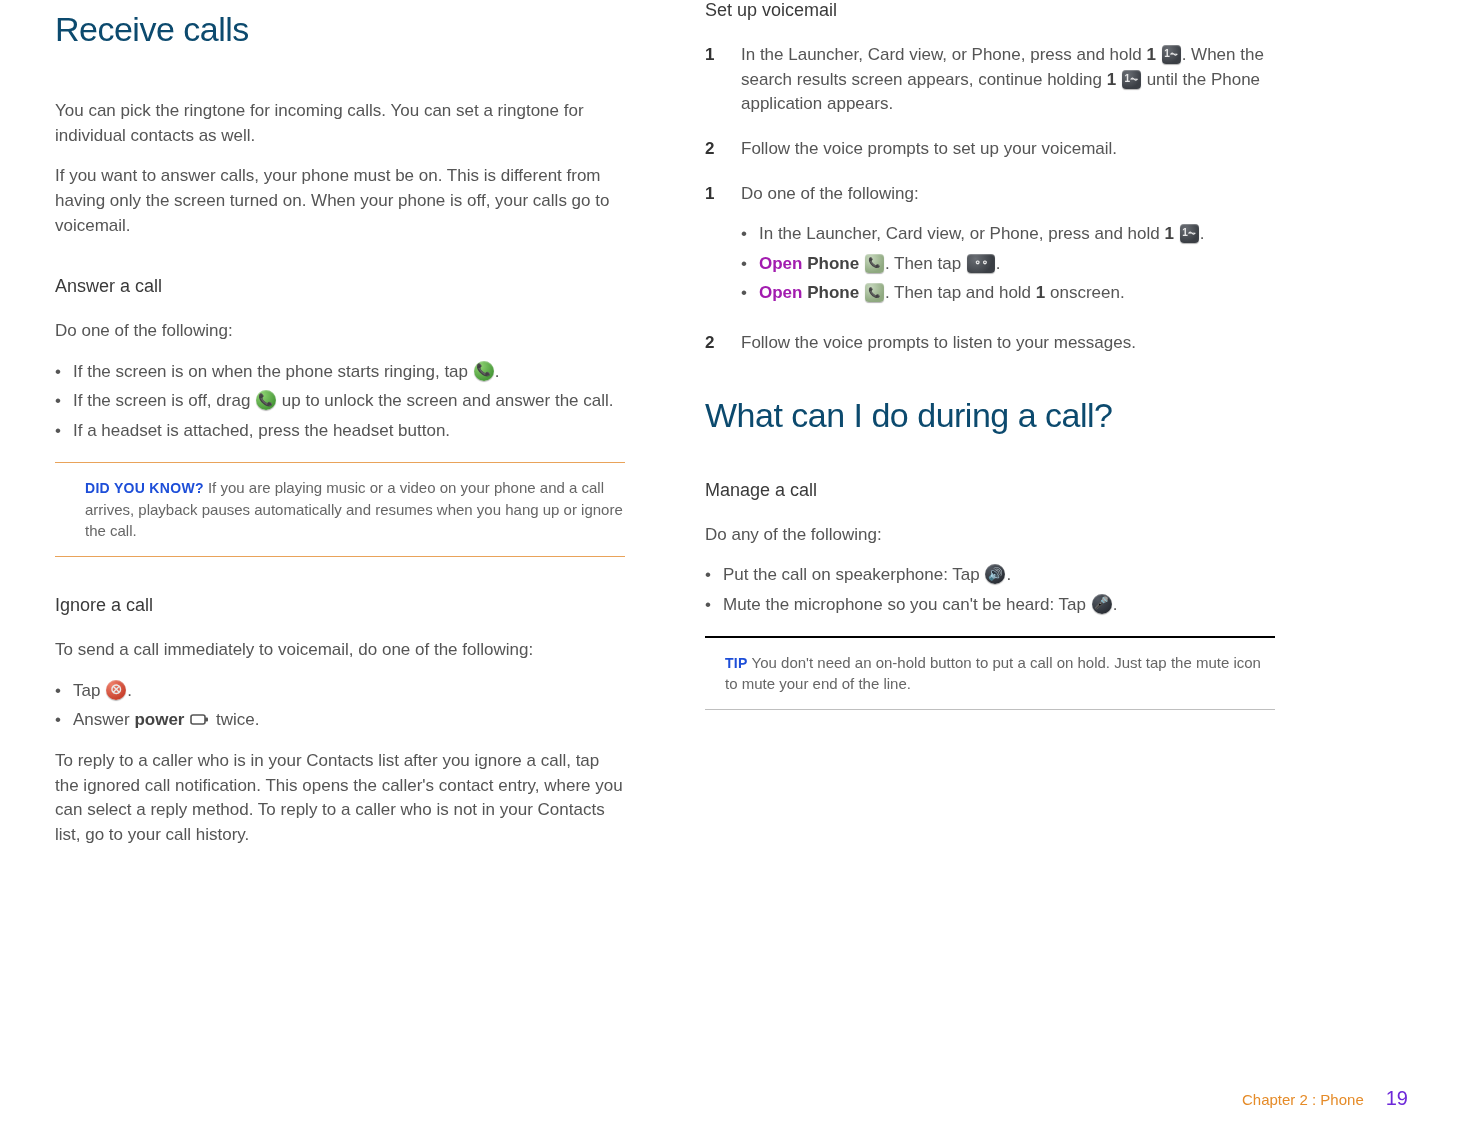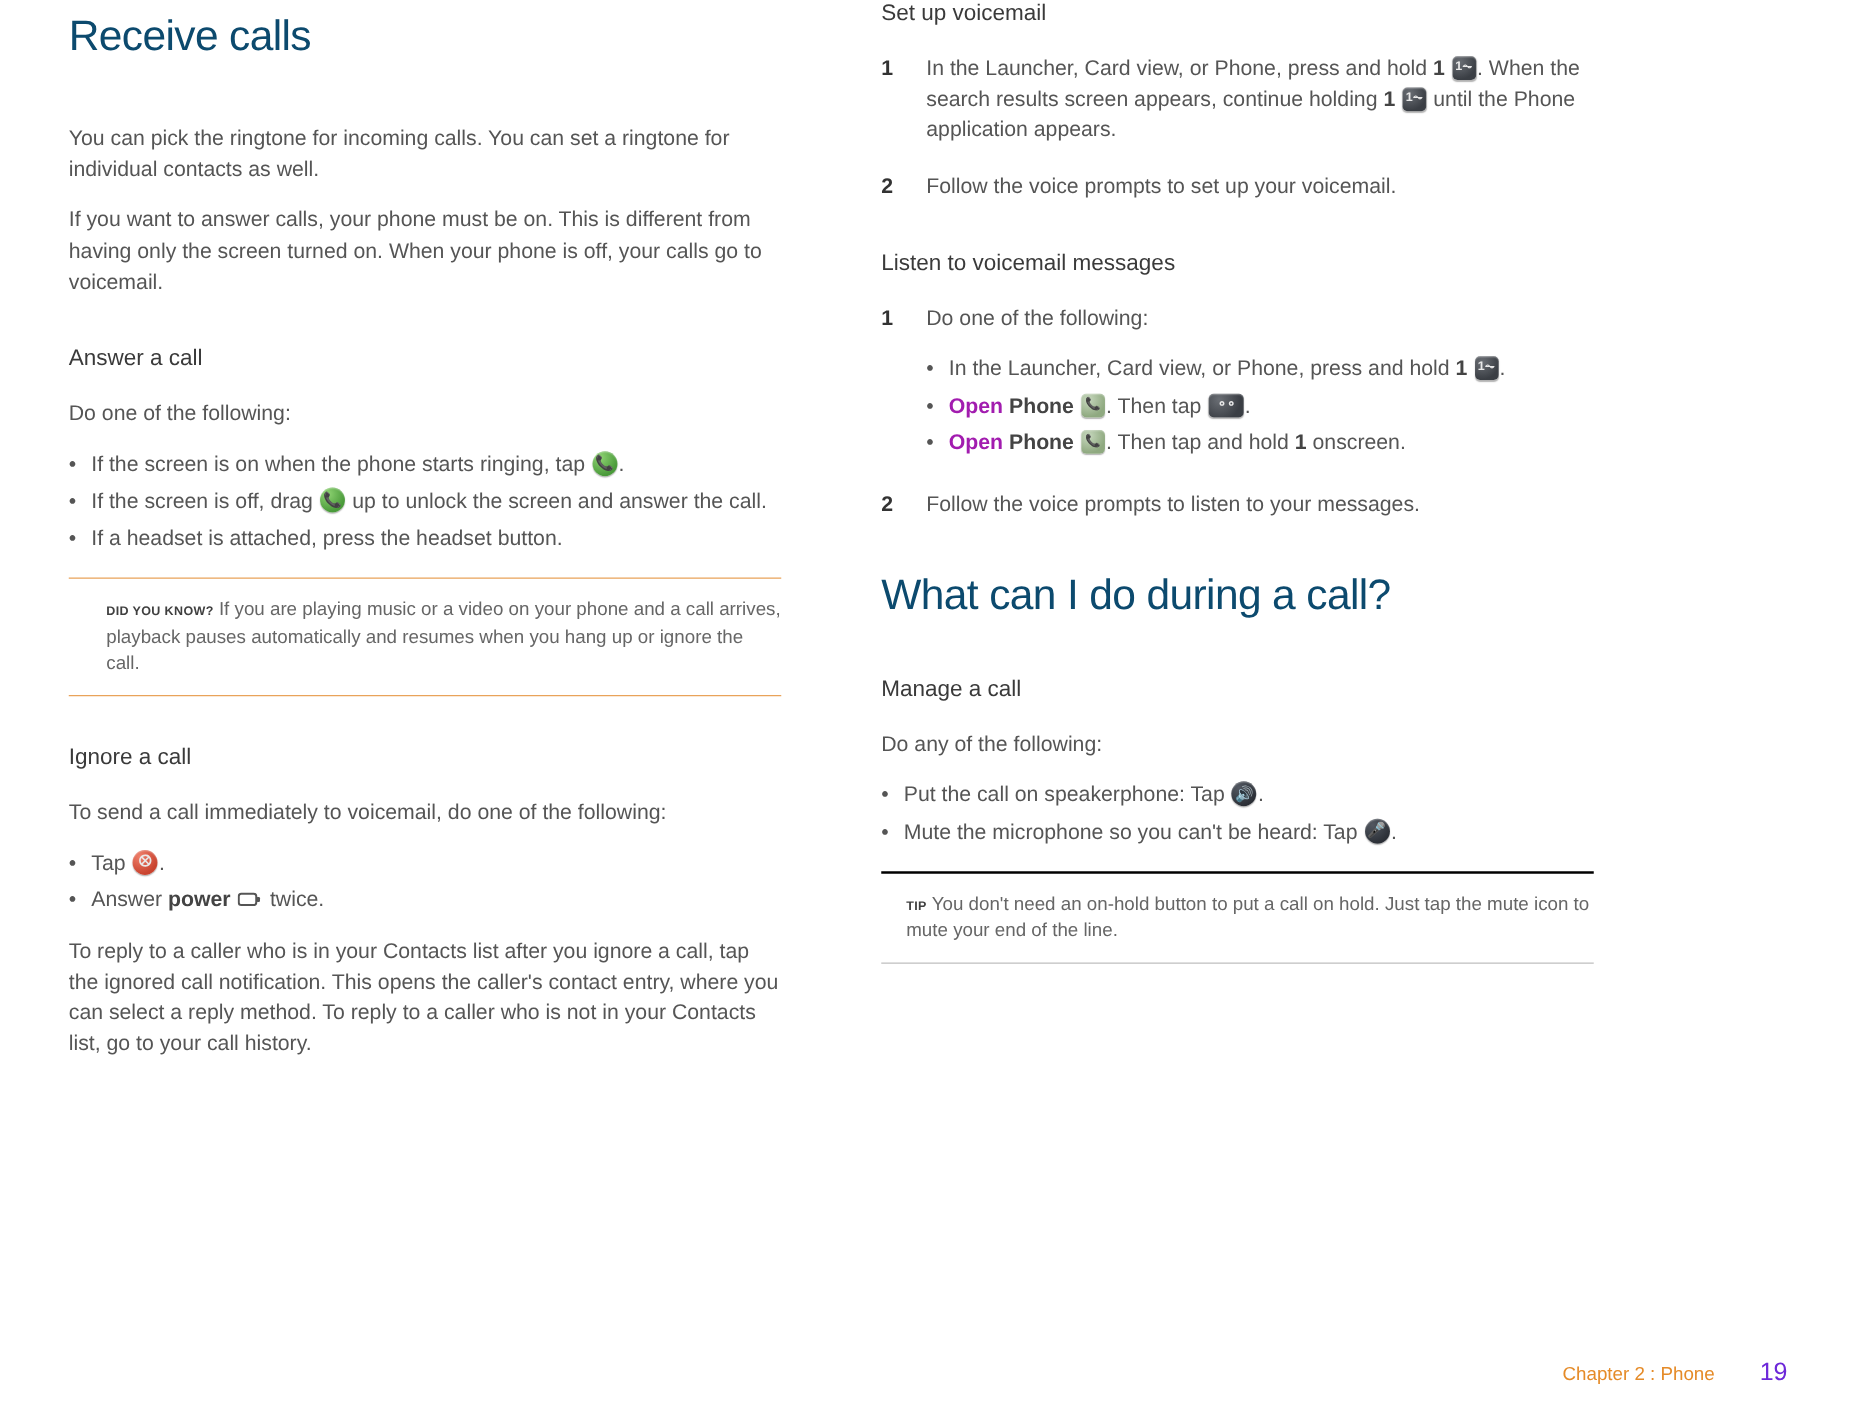--- a/index.html
+++ b/index.html
@@ -88,22 +88,22 @@
     color: #666;
     line-height: 1.45;
   }
   .callout.gray {
     border-top: 2px solid #000000;
     border-bottom: 1px solid #bfbfbf;
     padding-left: 20px;
   }
   .callout .label {
     font-weight: 700;
-    color: #404040;
-    font-size: 10px;
+    color: #1d4ed8;
+    font-size: 14px;
     letter-spacing: 0.3px;
   }
   .link { color: #a21caf; font-weight: bold; }
   .icon {
     display: inline-block;
     width: 19px;
     height: 19px;
     border-radius: 4px;
     vertical-align: -4px;
     margin: 0 1px;
@@ -132,25 +132,25 @@
   }
   .icon.power {
     background: none;
     width: 20px; height: 16px; vertical-align:-2px;
     box-shadow:none;
   }
   .icon.power svg { width:20px; height:16px; }
   .footer {
     position: absolute;
     bottom: 14px;
-    right: 50px;
+    right: 72px;
     font-size: 15px;
     font-weight: 300;
     display: flex;
-    gap: 36px;
+    gap: 22px;
     align-items: baseline;
   }
   .footer .chap { color: #e58b28; }
   .footer .pg { color: #6d28d9; font-weight: 400; font-size:20px;}
 </style>
 </head>
 <body>
 
 <div class="page">
 
@@ -218,21 +218,20 @@
           <span class="strong">1</span>
           <span class="icon"><span>1⏦</span></span><span> until the Phone application appears.</span>
         </span>
       </li>
       <li>
         <span class="stepnum">2</span>
         <span class="stepbody">Follow the voice prompts to set up your voicemail.</span>
       </li>
     </ol>
 
-    <h2>Listen to voicemail messages</h2>
 
     <ol class="steps">
       <li>
         <span class="stepnum">1</span>
         <span class="stepbody">
           <span>Do one of the following:</span>
           <ul class="bullets">
             <li>
               <span>In the Launcher, Card view, or Phone, press and hold </span>
               <span class="strong">1</span>

